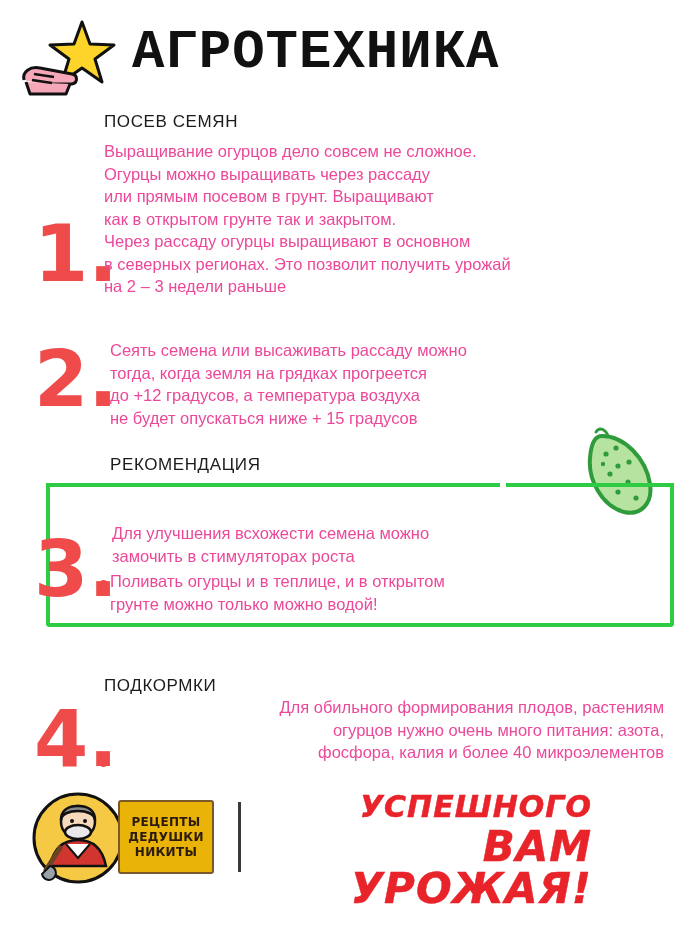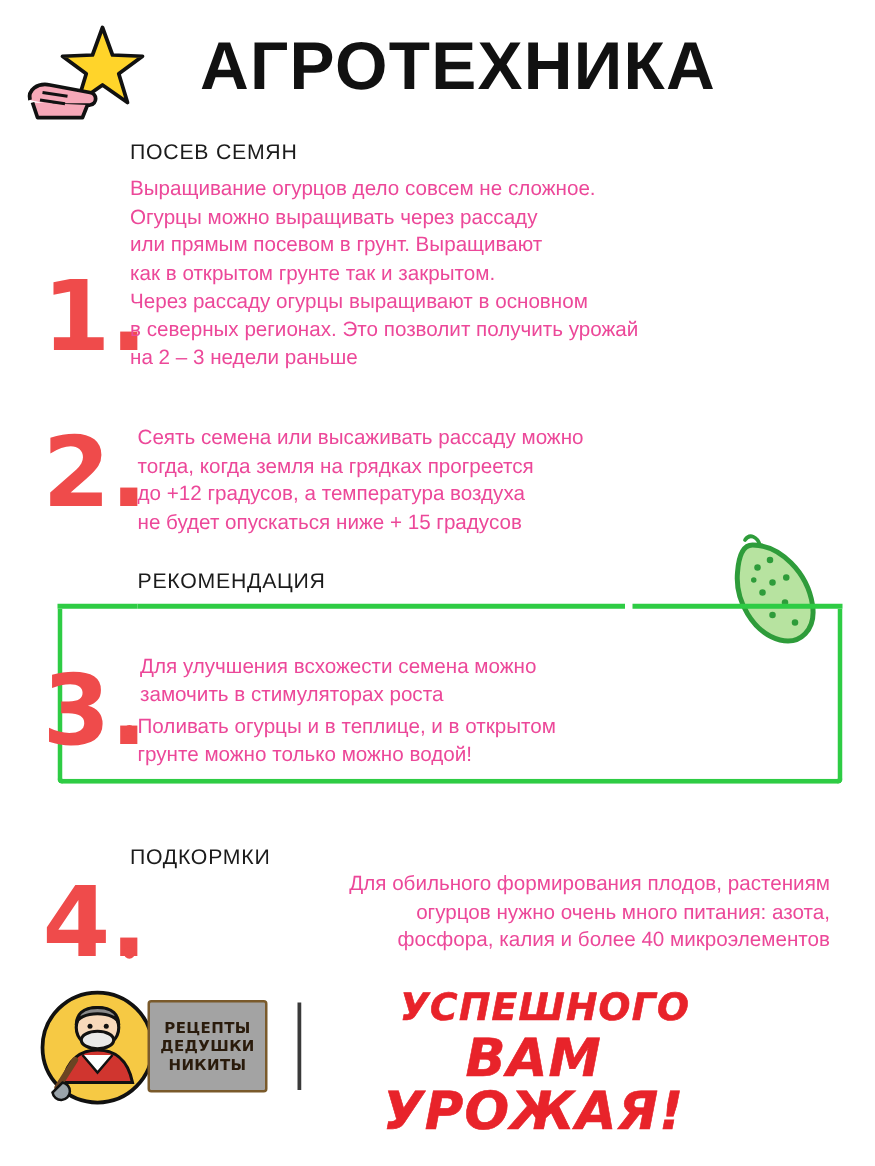--- a/index.html
+++ b/index.html
@@ -26,23 +26,23 @@
   }
   .hand-star {
     position: absolute;
     left: 20px;
     top: 6px;
     width: 112px;
     height: 84px;
   }
   .title {
     position: absolute;
-    left: 160px;
+    left: 132px;
     top: 8px;
-    font-family: Liberation Sans, sans-serif;
+    font-family: Liberation Mono, monospace;
     font-weight: bold;
     font-size: 54px;
     letter-spacing: 1px;
     color: #111111;
     white-space: nowrap;
   }
 
   
   .num {
     position: absolute;
@@ -137,21 +137,21 @@
     top: 0px;
     width: 96px;
     height: 100px;
   }
   .sign-plate {
     position: absolute;
     left: 118px;
     top: 14px;
     width: 96px;
     height: 74px;
-    background: #a3a3a3;
+    background: #eab308;
     border: 2px solid #7a5a2b;
     border-radius: 3px;
     box-sizing: border-box;
     display: flex;
     flex-direction: column;
     align-items: center;
     justify-content: center;
     gap: 1px;
   }
   .sign-line {
@@ -167,21 +167,21 @@
     top: 16px;
     width: 3px;
     height: 70px;
     background: #3a3a3a;
   }
   .slogan {
     position: absolute;
     left: 262px;
     top: 6px;
     width: 330px;
-    text-align: center;
+    text-align: right;
   }
   .slogan-l1, .slogan-l2 {
     font-family: "DejaVu Sans", sans-serif;
     font-weight: bold;
     font-style: italic;
     color: #e8232a;
     letter-spacing: 1px;
     line-height: 1.0;
     -webkit-text-stroke: 0.5px #e8232a;
   }

